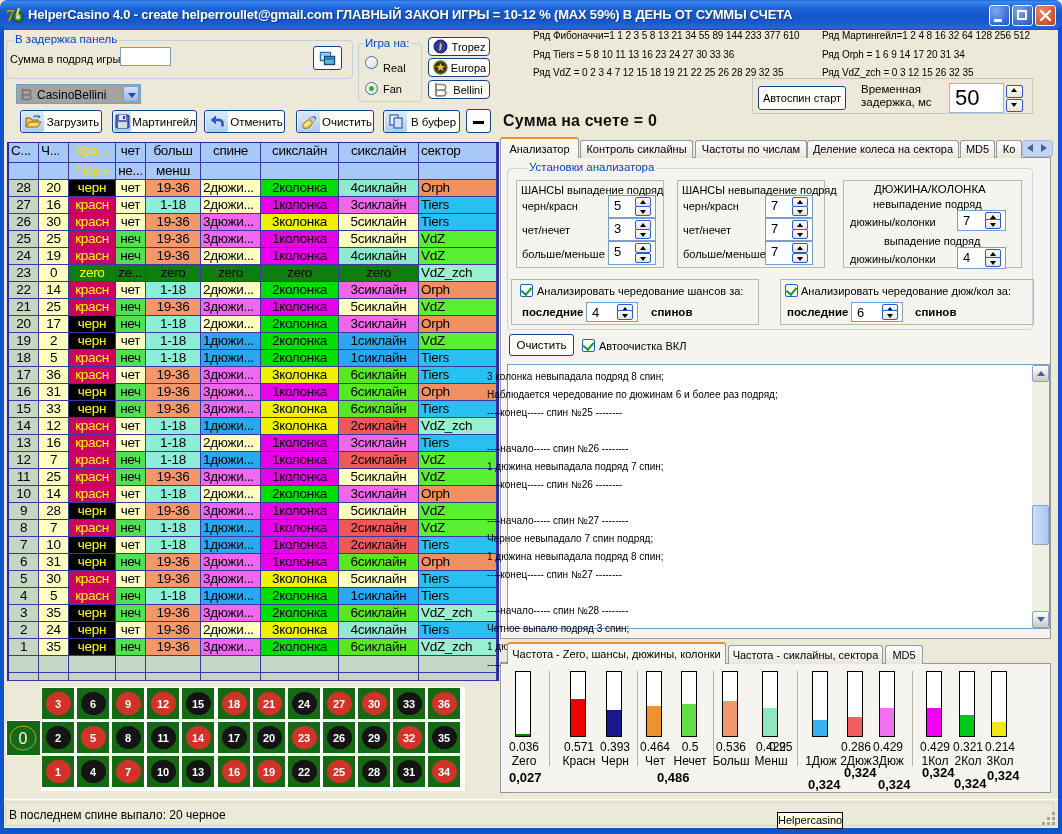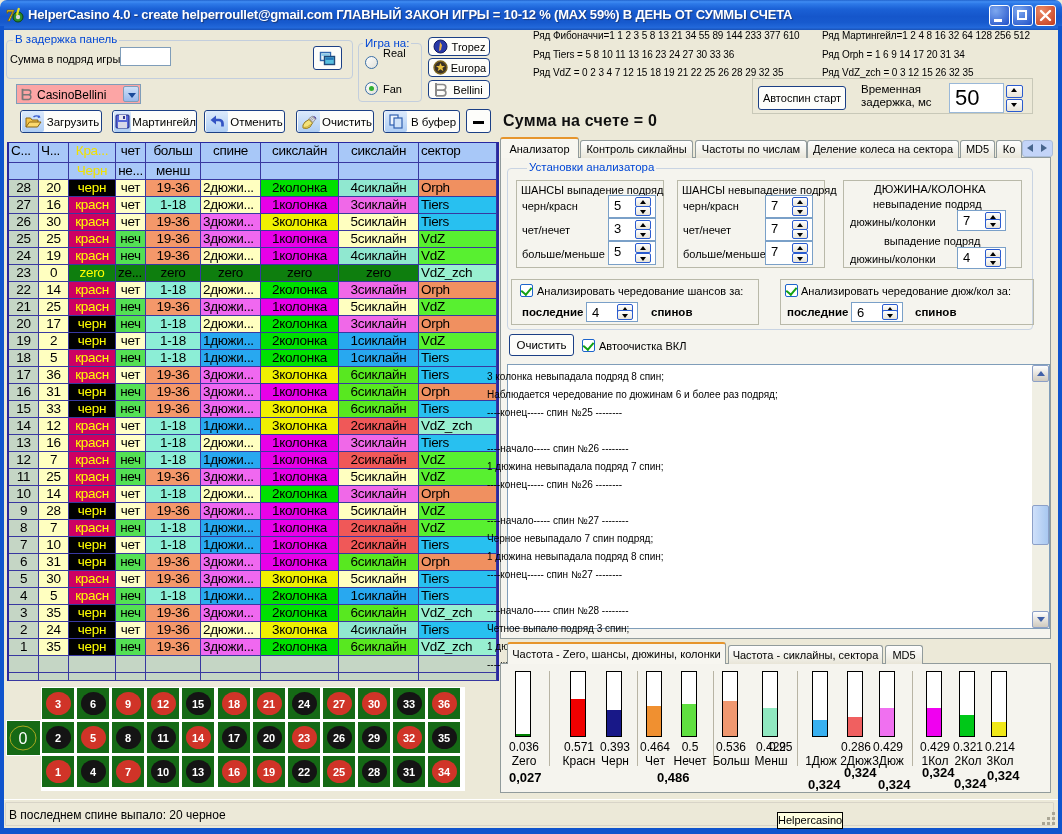--- a/index.html
+++ b/index.html
@@ -53,21 +53,21 @@
 <div class="lbl" style="left:10px;top:53px;font-size:11px">Сумма в подряд игры</div>
 <div class="abs" style="left:120px;top:47px;width:51px;height:19px;background:#fff;border:1px solid #7f9db9"></div>
 <div class="btn" style="left:313px;top:46px;width:29px;height:24px;justify-content:center">
 <svg width="17" height="15" viewBox="0 0 17 15">
       <rect x="1.5" y="1.5" width="10" height="8" fill="#e8f4fa" stroke="#3068b0" stroke-width="1.4"></rect>
       <rect x="2.5" y="2.5" width="8" height="2.4" fill="#88c8e8"></rect>
       <rect x="5.5" y="5.5" width="10" height="8" fill="#58c0e0" stroke="#204878" stroke-width="1.4"></rect>
       <rect x="6.5" y="6.5" width="8" height="2.4" fill="#2878b8"></rect>
     </svg>
   </div>
-<div class="abs" style="left:16px;top:84px;width:125px;height:20px;background:#fca5a5;border:1px solid #7f9db9">
+<div class="abs" style="left:16px;top:84px;width:125px;height:20px;background:#a3a3a3;border:1px solid #7f9db9">
 <svg width="12" height="13" viewBox="0 0 12 13" style="position:absolute;left:3px;top:3px">
       <g stroke="#777" stroke-width="1.4" fill="none">
         <path d="M2.5 2 h6 a2.3 2.3 0 0 1 0 4.6 M2.5 6.7 h6 a2.4 2.4 0 0 1 0 4.8 h-6"></path>
         <path d="M2.5 0.8 v11" stroke-width="1.8"></path>
       </g>
     </svg>
 <div style="position:absolute;left:20px;top:3px;font-size:12px">CasinoBellini</div>
 <div style="position:absolute;right:1px;top:1px;width:16px;height:16px;background:linear-gradient(#cfe0f8,#98b8ec);border:1px solid #7f9db9;border-radius:2px">
       <div style="position:absolute;left:4px;top:6px;border-left:4px solid transparent;border-right:4px solid transparent;border-top:5px solid #1a4a9a"></div>
     </div>
@@ -123,21 +123,21 @@
       </svg>
     </div>
     <div style="flex:1;text-align:center">В буфер</div>
   </div>
 <div class="btn" style="left:466px;top:109px;width:25px;height:24px;justify-content:center">
     <div style="width:11px;height:3px;background:#000;margin-top:2px"></div>
   </div>
 <div class="gbox" style="left:358px;top:43px;width:64px;height:59px;border-color:#c3cedd"></div>
 <div class="bluelbl" style="left:363px;top:37px">Игра на:</div>
 <div class="abs" style="left:365px;top:56px;width:13px;height:13px;border-radius:50%;background:linear-gradient(135deg,#fff,#e0e0d8);border:1px solid #3a6ea5"></div>
-<div class="lbl12" style="left:383px;top:47px">Real</div>
+<div class="lbl12" style="left:383px;top:62px">Real</div>
 <div class="abs" style="left:365px;top:82px;width:13px;height:13px;border-radius:50%;background:linear-gradient(135deg,#fff,#e0e0d8);border:1px solid #3a6ea5">
     <div style="position:absolute;left:3px;top:3px;width:5px;height:5px;border-radius:50%;background:#30b030"></div>
   </div>
 <div class="lbl12" style="left:383px;top:83px">Fan</div>
 <div class="btn" style="left:428px;top:37px;width:62px;height:19px;border-radius:4px;font-size:11px">
     <div style="margin-left:4px;display:flex">
       <svg width="15" height="15" viewBox="0 0 15 15">
         <circle cx="7.5" cy="7.5" r="6.5" fill="#2838a8" stroke="#101860" stroke-width="1"></circle>
         <path d="M7 3 l2 3 -1 5 -2 1 z" fill="#e8b048"></path>
       </svg>

